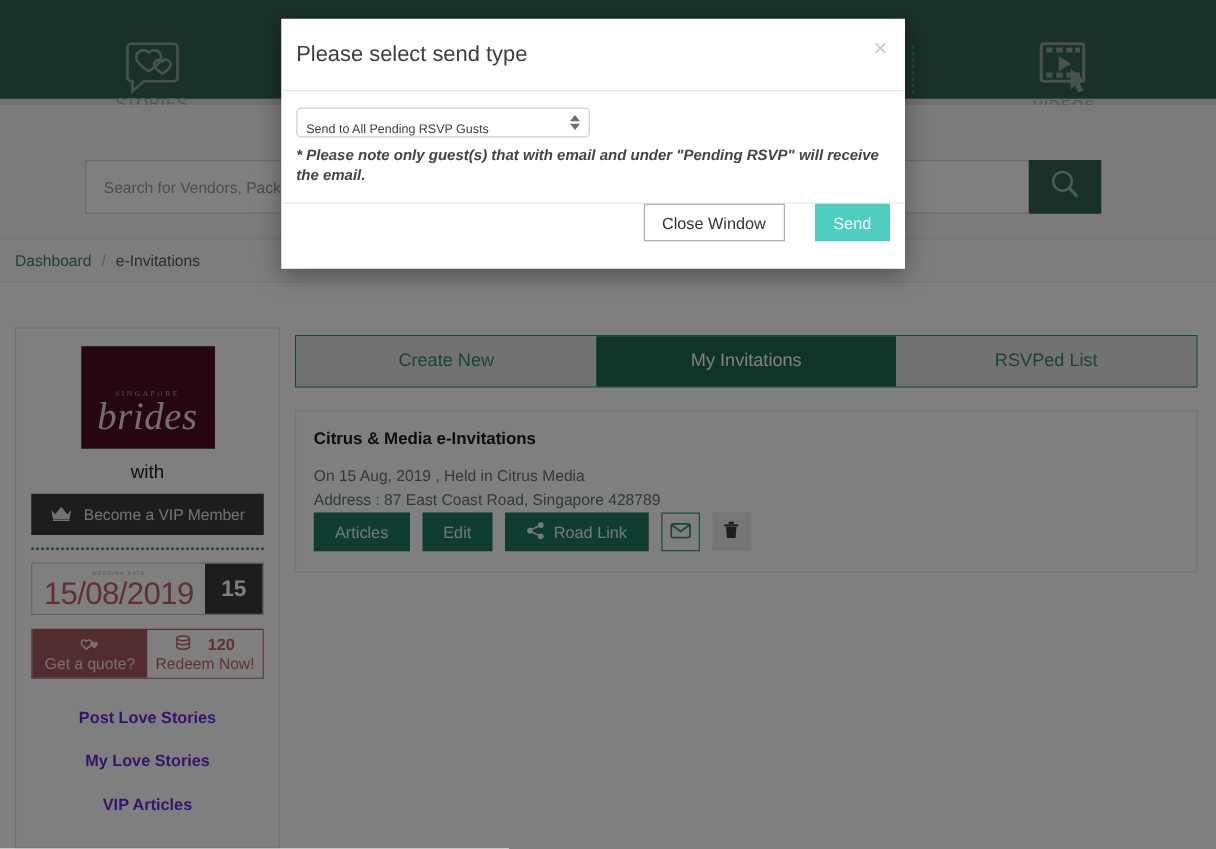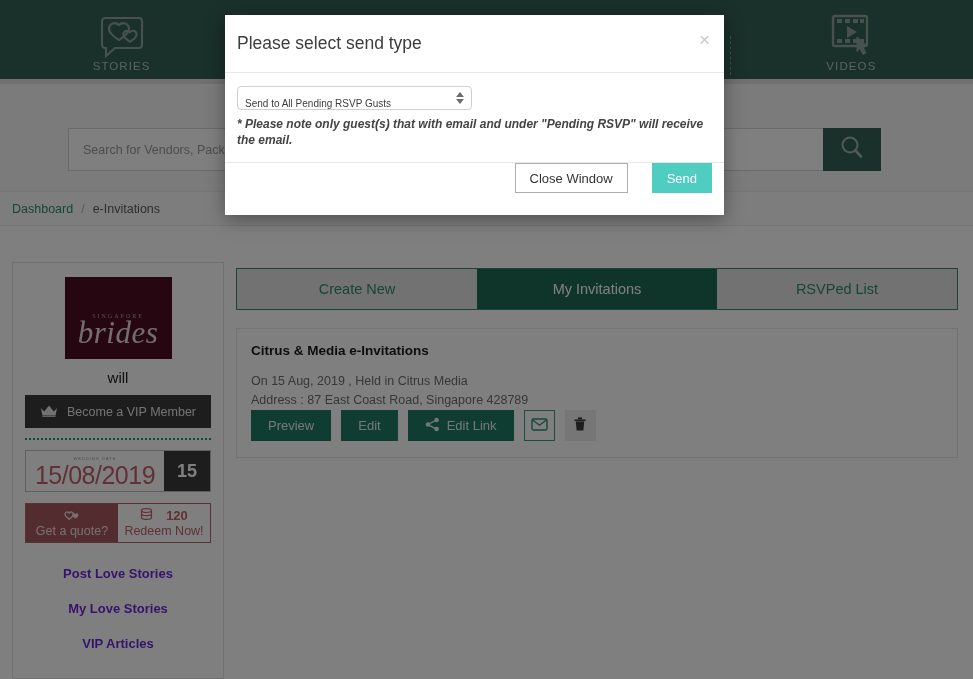--- a/index.html
+++ b/index.html
@@ -28,21 +28,21 @@
     height: 79px;
     background: #356155;
     display: flex;
   }
   .nav-item {
     flex: 1 1 0;
     position: relative;
     display: flex;
     flex-direction: column;
     align-items: center;
-    justify-content: flex-end;
+    justify-content: space-between;
     padding-bottom: 6px;
     color: #c8d3cf;
     margin-top: 32px;
   }
   .nav-item + .nav-item::before {
     content: "";
     position: absolute;
     left: 0; top: 4px; bottom: 4px;
     border-left: 1px dashed rgba(255,255,255,0.38);
   }
@@ -565,21 +565,21 @@
 
   <div class="content">
 
     <div class="sidebar">
 
       <div class="brand-logo">
         <div class="brand-sub">SINGAPORE</div>
         <div class="brand-main">brides</div>
       </div>
 
-      <div class="user-name">will</div>
+      <div class="user-name">with</div>
 
       <button class="vip-btn">
         <span>
           <svg width="18" height="13" viewBox="0 0 18 13">
             <path d="M1 4 l3.2 3.4 L9 1.4 l4.8 6 L17 4 l-1.4 7.2 H2.4 z" fill="#e4e4e4"></path>
             <rect x="2.4" y="11.6" width="13.2" height="1.2" fill="#e4e4e4"></rect>
           </svg>
         </span>
         <span>Become a VIP Member</span>
       </button>
@@ -636,36 +636,36 @@
 
       <div class="inv-card">
         <div class="inv-title">Citrus &amp; Media e-Invitations</div>
         <div class="inv-body">
           <div class="inv-meta">
             <div>On 15 Aug, 2019 , Held in Citrus Media</div>
             <div>Address : 87 East Coast Road, Singapore 428789</div>
           </div>
           <div class="inv-actions">
             <button class="btn-green">
-              <span>Preview</span>
+              <span>Articles</span>
             </button>
             <button class="btn-green">
               <span>Edit</span>
             </button>
             <button class="btn-green">
               <span>
                 <svg width="15" height="15" viewBox="0 0 15 15">
                   <circle cx="11.6" cy="3" r="2.3" fill="#e9f2ef"></circle>
                   <circle cx="11.6" cy="12" r="2.3" fill="#e9f2ef"></circle>
                   <circle cx="3" cy="7.5" r="2.3" fill="#e9f2ef"></circle>
                   <line x1="4.6" y1="6.5" x2="10" y2="3.8" stroke="#e9f2ef" stroke-width="1.3"></line>
                   <line x1="4.6" y1="8.6" x2="10" y2="11.3" stroke="#e9f2ef" stroke-width="1.3"></line>
                 </svg>
               </span>
-              <span>Edit Link</span>
+              <span>Road Link</span>
             </button>
             <button class="btn-icon-outline">
               <span>
                 <svg width="17" height="13" viewBox="0 0 17 13">
                   <rect x="1" y="1" width="15" height="11" rx="1.4" fill="none" stroke="#2f8a73" stroke-width="1.4"></rect>
                   <path d="M1.6 2 L8.5 7.2 L15.4 2" fill="none" stroke="#2f8a73" stroke-width="1.4"></path>
                 </svg>
               </span>
             </button>
             <button class="btn-icon-plain">

